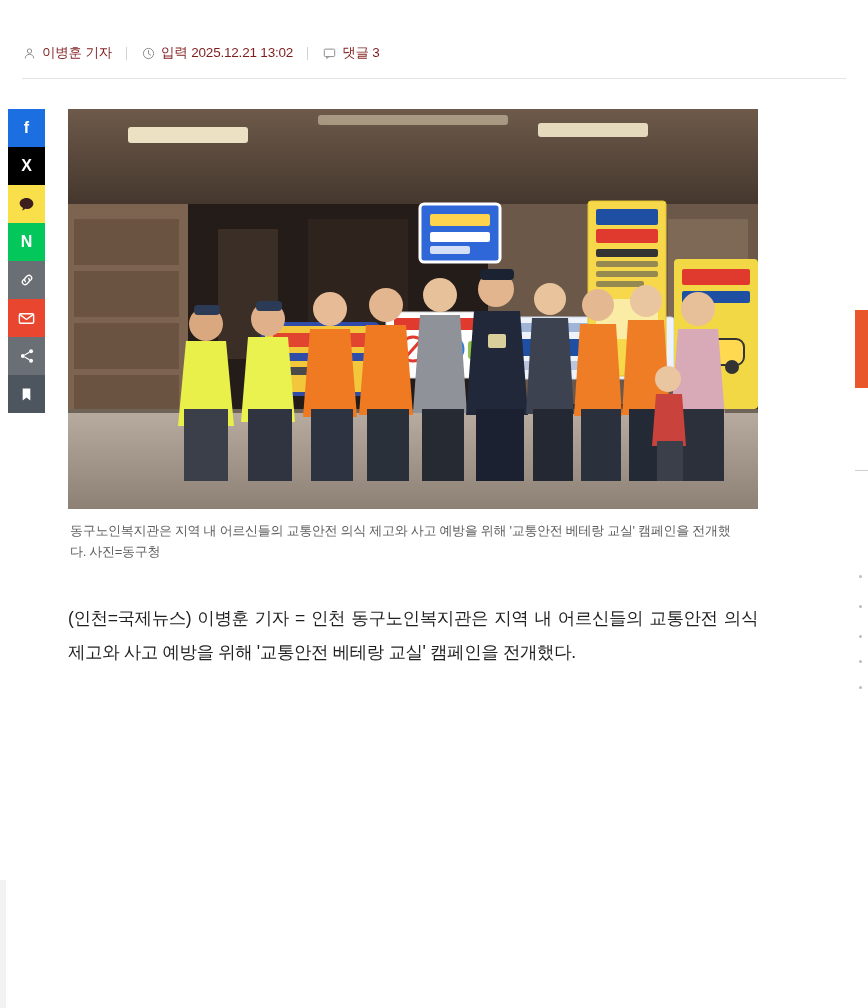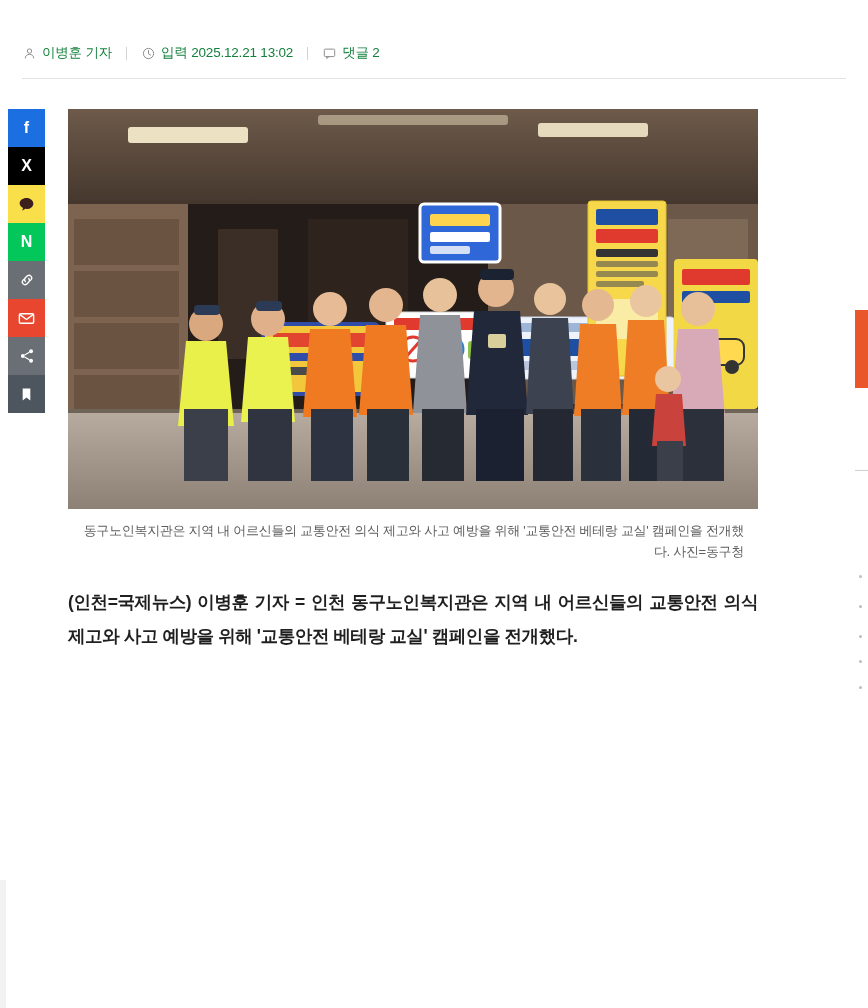--- a/index.html
+++ b/index.html
@@ -37,21 +37,21 @@
     margin: 0 0 0 0;
     padding-top: 6px;
   }
 
   .meta-row {
     display: flex;
     align-items: center;
     gap: 0px;
     margin-top: 26px;
     font-size: 13.5px;
-    color: #15803d;
+    color: #7f1d1d;
     letter-spacing: -0.2px;
   }
   .meta-item {
     display: flex;
     align-items: center;
     gap: 6px;
     white-space: nowrap;
   }
   .meta-sep {
     display: inline-block;
@@ -117,21 +117,20 @@
   .content-col {
     flex: 1;
     padding: 0 26px 0 16px;
     max-width: 760px;
   }
 
   
   figure.article-figure {
     margin: 30px 0 0 0;
     width: 690px;
-    text-align: right;
   }
   .photo {
     position: relative;
     width: 690px;
     height: 400px;
     overflow: hidden;
     background: #2b2320;
   }
   .photo svg { display:block; }
   figcaption {
@@ -139,23 +138,22 @@
     font-size: 13px;
     line-height: 1.62;
     color: #5d5d5d;
     letter-spacing: -0.3px;
     padding-left: 2px;
     max-width: 676px;
   }
 
   
   .article-body {
-    margin-top: 24px;
+    margin-top: 40px;
     width: 690px;
-    font-weight: bold;
   }
   .article-body p {
     font-size: 17.5px;
     line-height: 1.92;
     color: #1f1f1f;
     letter-spacing: -0.4px;
     margin: 0 0 30px 0;
     text-align: justify;
   }
 
@@ -245,21 +243,21 @@
 
       <span class="meta-sep"></span>
 
       <span class="meta-item">
         <span class="meta-icon">
           <svg width="13" height="13" viewBox="0 0 16 16">
               <rect x="1.6" y="2.6" width="12.8" height="9.2" rx="1.4" fill="none" stroke="#8a8a8a" stroke-width="1.2"></rect>
               <path d="M4.6 11.8 4.6 14.2 7.4 11.8" fill="none" stroke="#8a8a8a" stroke-width="1.2" stroke-linejoin="round"></path>
             </svg>
         </span>
-        <span>댓글 2</span>
+        <span>댓글 3</span>
       </span>
     </div>
 
     <div class="header-rule"></div>
   </div>
 
   <div class="body-wrap">
 
     <div class="share-rail">
       <div class="share-btn sb-facebook">

